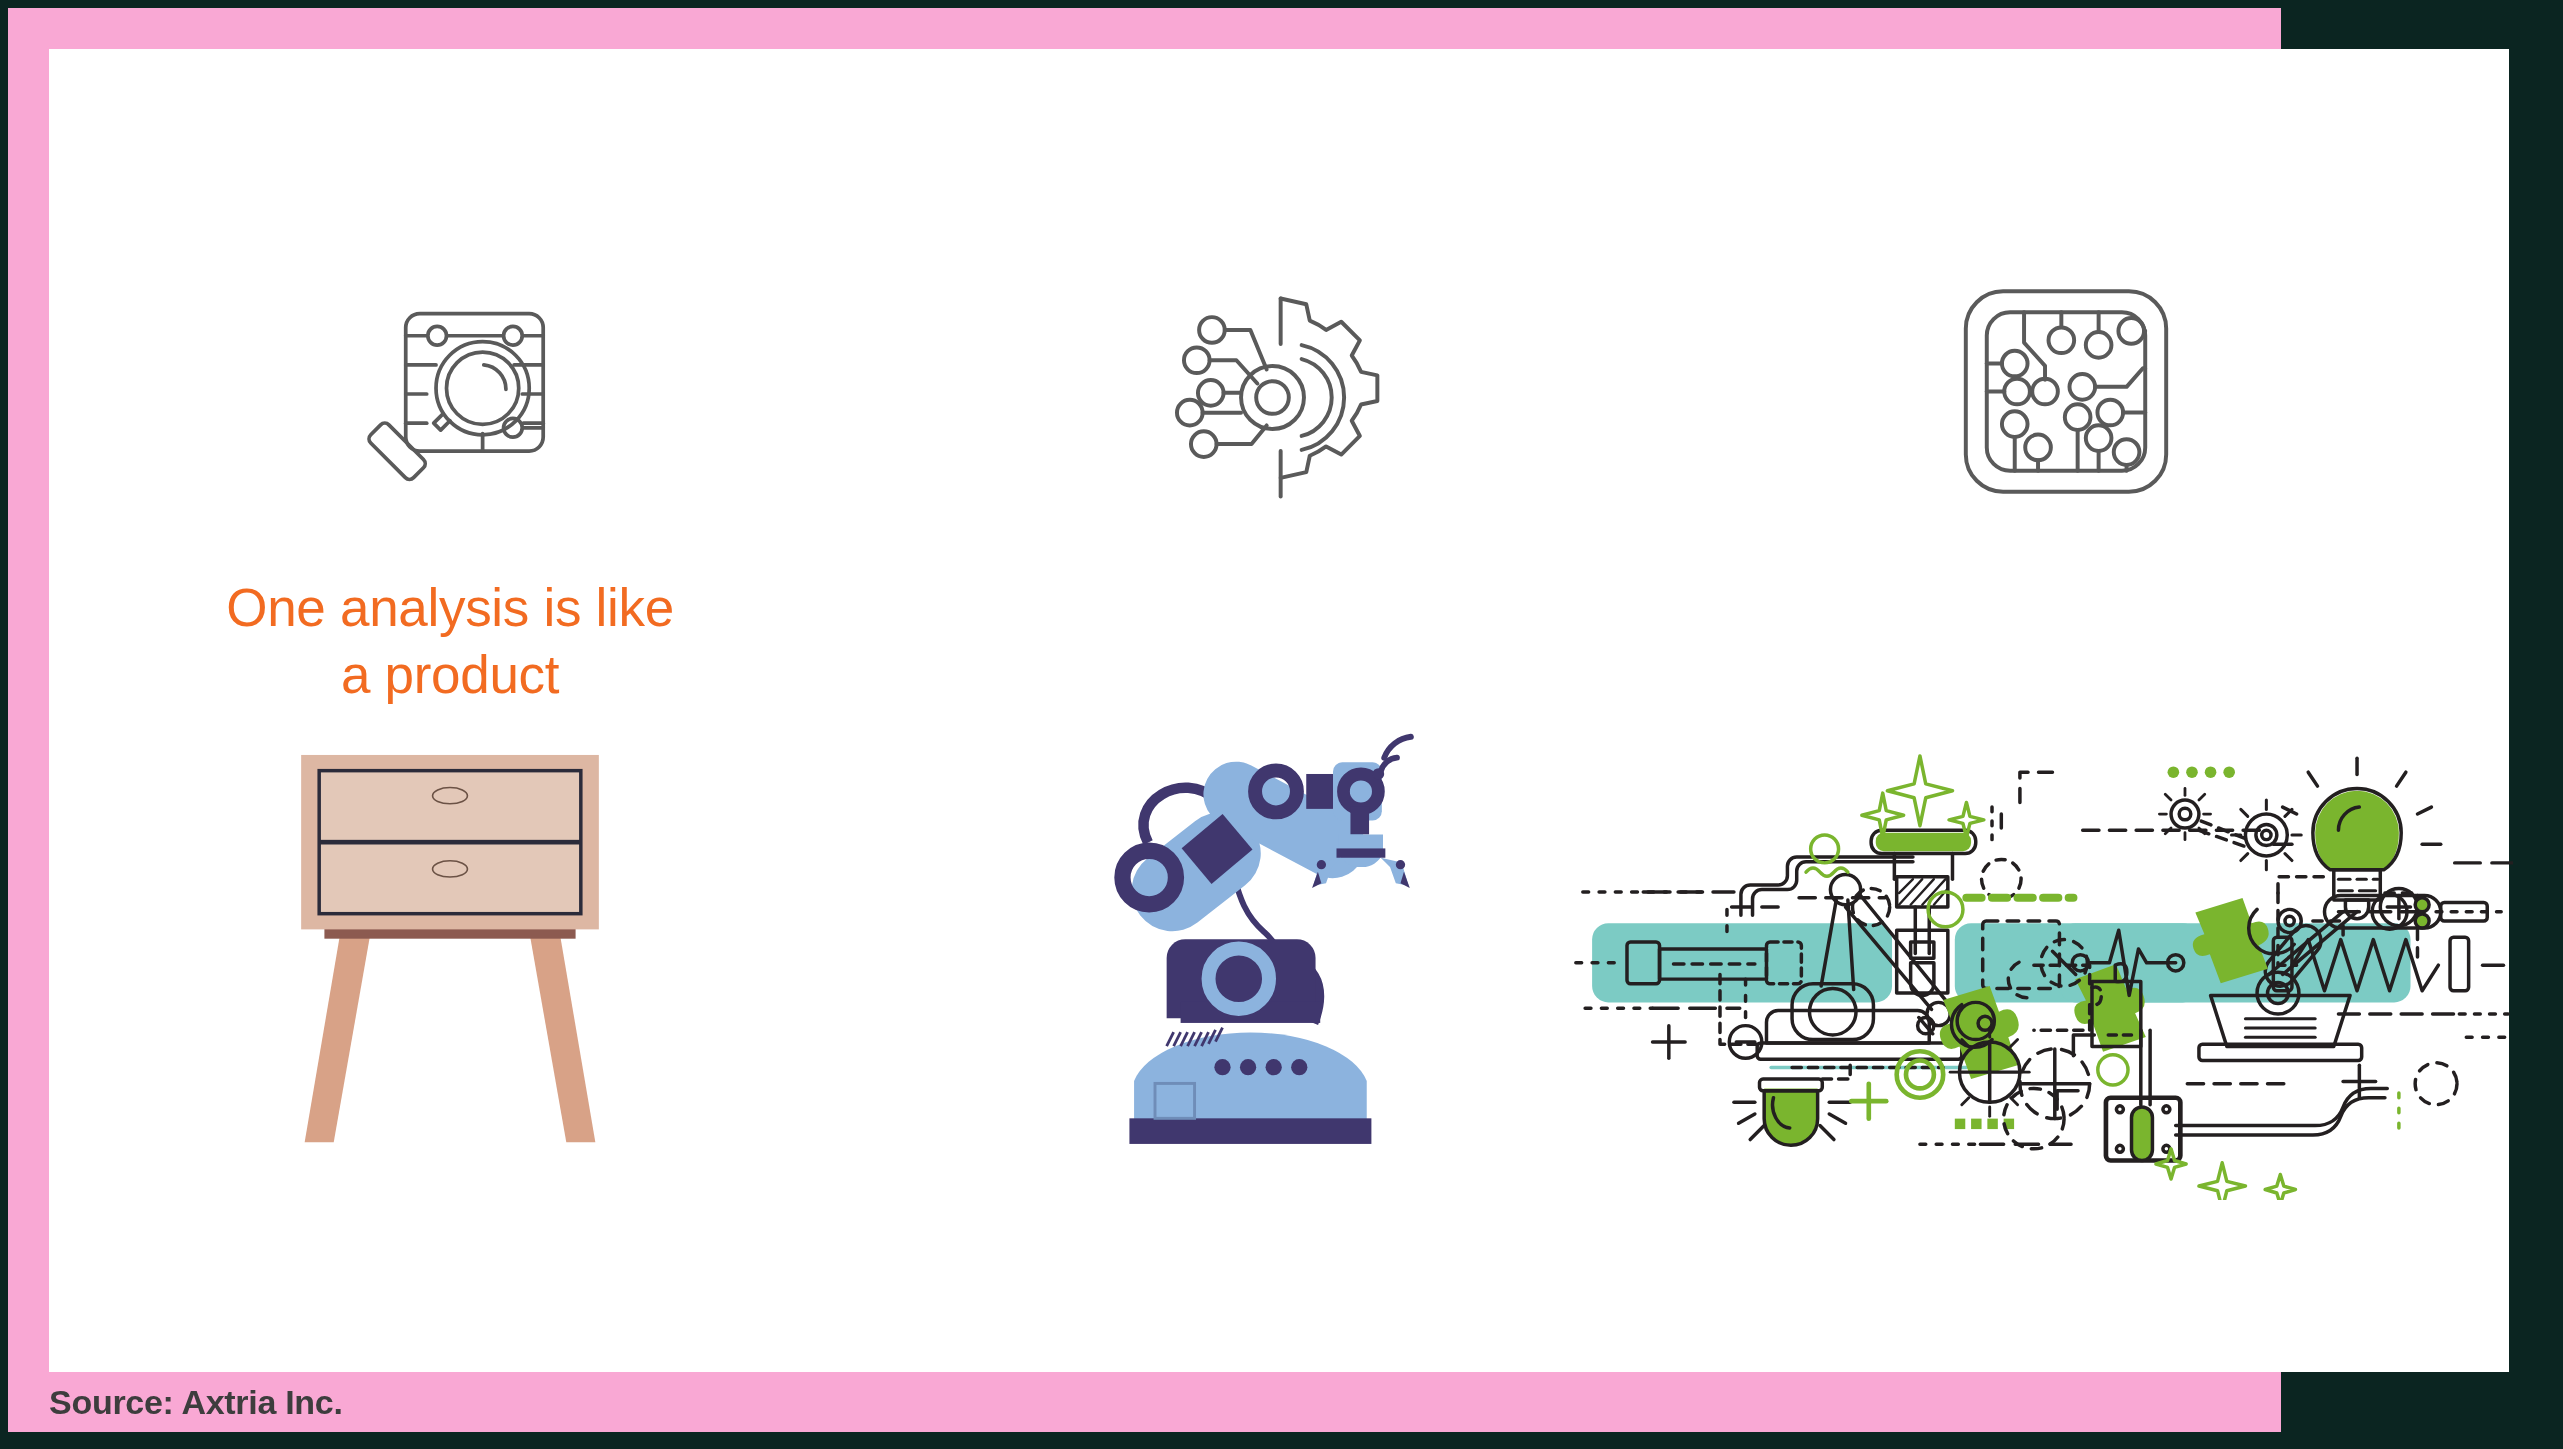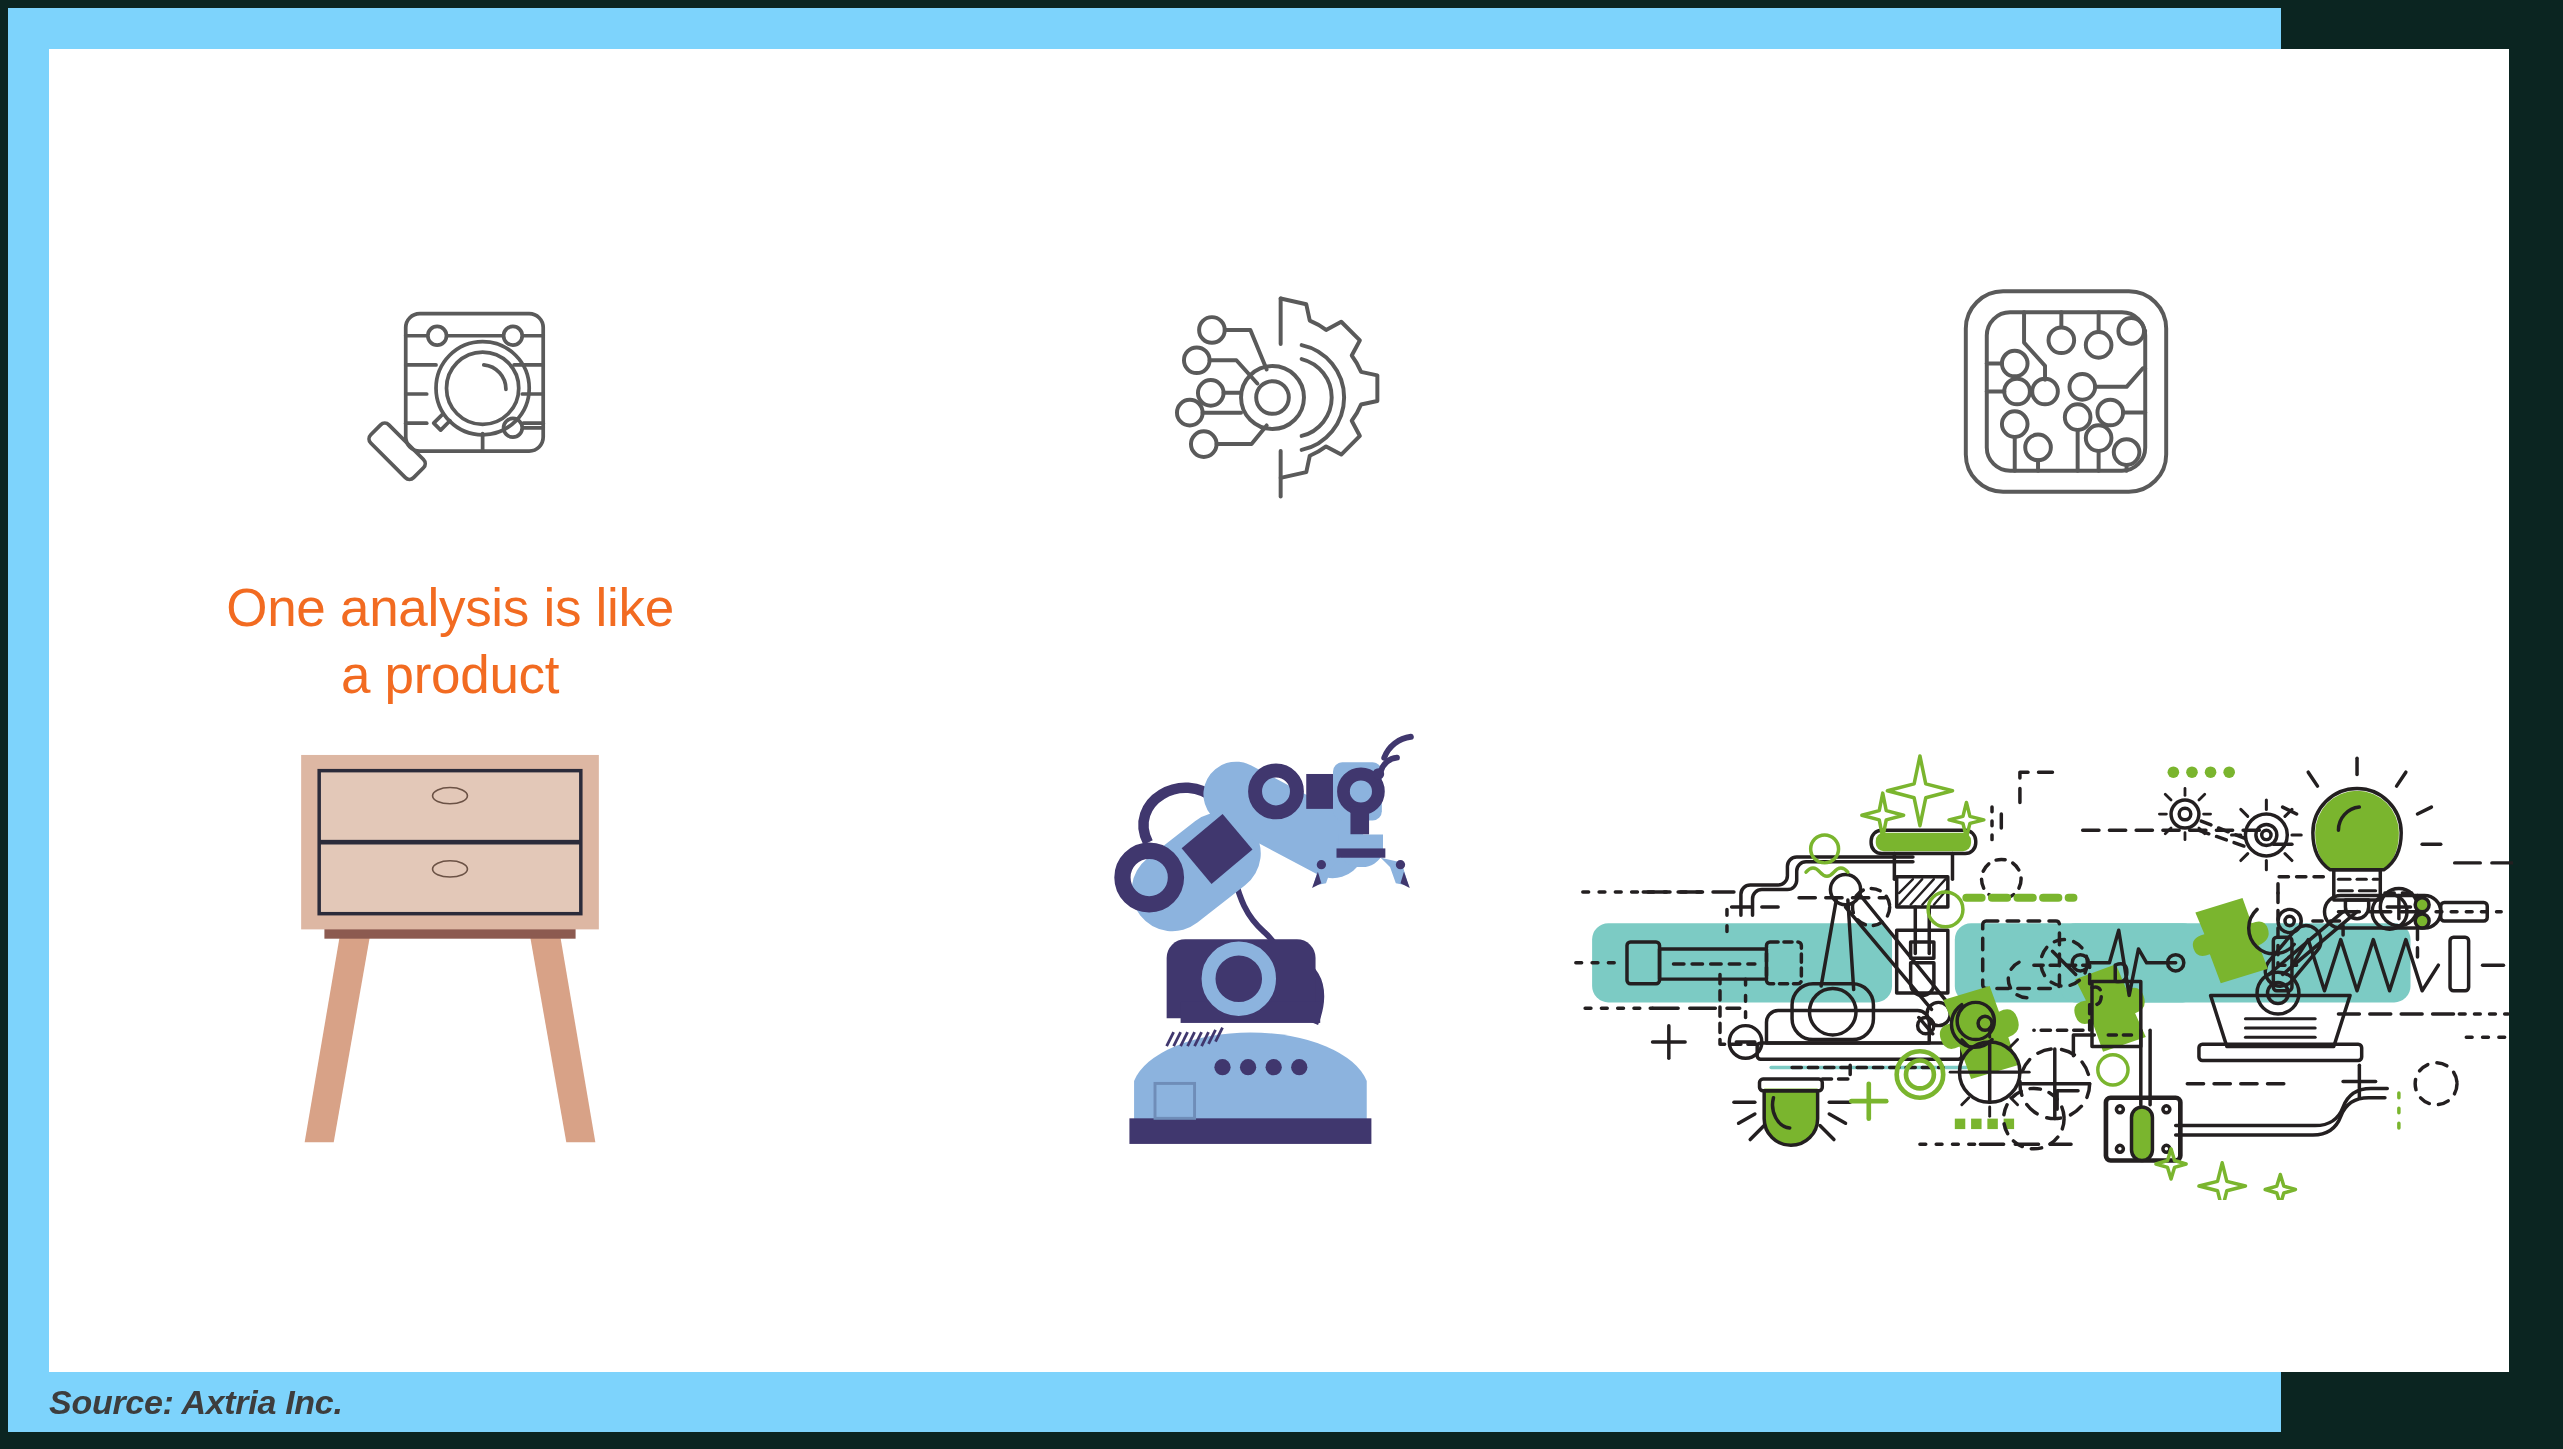--- a/index.html
+++ b/index.html
@@ -6,21 +6,21 @@
   html, body {
     width: 2563px; height: 1449px;
     background: #0B2521;
     font-family: "Liberation Sans", sans-serif;
     overflow: hidden;
   }
   #slide {
     position: absolute;
     left: 8.1px; top: 8.1px;
     width: 2273px; height: 1424px;
-    background: #7dd3fc;
+    background: #f9a8d4;
   }
   #canvas {
     position: absolute;
     left: 41px; top: 41px;
     width: 2460px; height: 1323px;
     background: #FFFFFF;
   }
   .col {
     position: absolute;
     top: 0;
@@ -65,21 +65,20 @@
   #art-factory { width: 942px; height: 465px; top: 686px; left: 47%; }
 
   #source-bar {
     position: absolute;
     left: 41px; top: 1364px;
     width: 2465px; height: 60px;
     display: flex; align-items: center;
   }
   #source-text {
     font-size: 34px;
-    font-style: italic;
     font-weight: bold;
     color: #3D3D3D;
     letter-spacing: -0.3px;
   }
   svg { display: block; }
 </style>
 </head>
 <body>
 
 <div id="slide">

